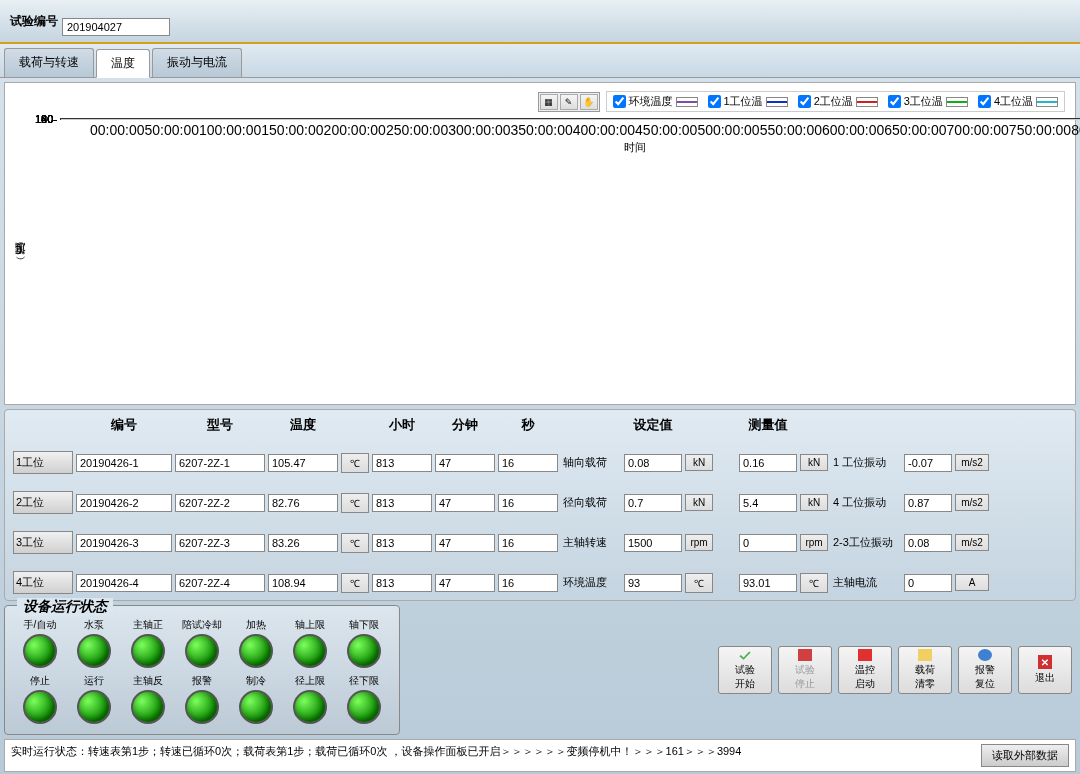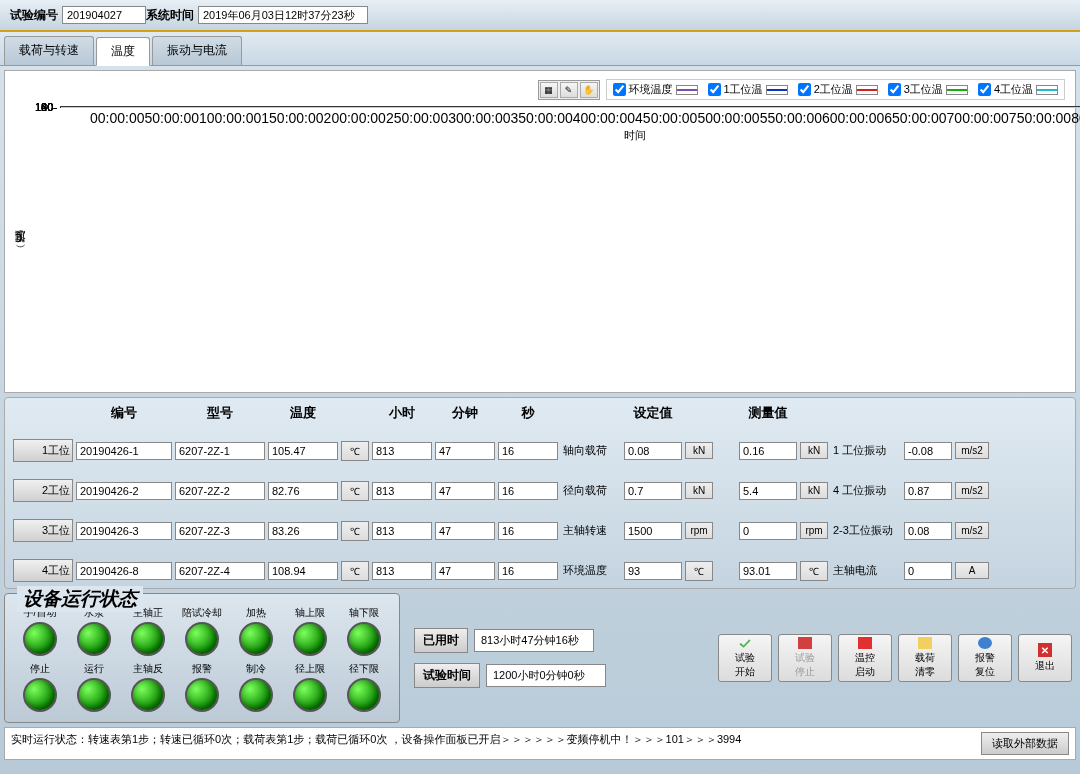--- a/index.html
+++ b/index.html
@@ -26,52 +26,48 @@
 .grid-line { position: absolute; background: #ccc; }
 .hline { left: 0; right: 0; height: 1px; }
 .ytick { position: absolute; left: -28px; font-size: 11px; transform: translateY(-50%); width: 24px; text-align: right; }
 .plot-wrap { flex: 1; position: relative; padding-left: 30px; }
 .series { position: absolute; left: 0; top: 0; width: 100%; height: 100%; }
 .xticks { display: flex; justify-content: space-between; font-size: 14px; padding: 2px 30px 0 30px; }
 .xlabel { text-align: center; font-size: 11px; margin-top: 2px; }
 .mid-panel { margin: 4px; padding: 6px 8px; background: linear-gradient(to bottom, #e0eaf2, #c4d4e0); border: 1px solid #aaa; border-radius: 4px; }
 .mid-grid { display: grid; grid-template-columns: 60px 96px 90px 70px 28px 60px 60px 60px 60px 58px 28px 20px 58px 28px 70px 48px 34px; gap: 17px 3px; align-items: center; }
 .hdr { font-weight: bold; text-align: center; font-size: 13px; }
-.pos-btn { background: linear-gradient(#f0f0f0,#d0d0d0); border: 1px solid #888; padding: 3px 2px; text-align: right; cursor: pointer; font-size: 11px; }
+.pos-btn { background: linear-gradient(#f0f0f0,#d0d0d0); border: 1px solid #888; padding: 3px 2px; text-align: left; cursor: pointer; font-size: 11px; }
 .val { background: #fff; border: 1px solid #888; padding: 2px 3px; font-size: 11px; }
 .unit { background: linear-gradient(#eee,#ddd); border: 1px solid #888; padding: 2px 1px; text-align: center; font-size: 10px; }
 .lbl2 { font-size: 11px; text-align: left; padding-left: 2px; }
 .bot-row { display: flex; gap: 8px; margin: 4px; }
 .status-box { border: 1px solid #888; border-radius: 4px; padding: 6px 10px 10px 10px; background: linear-gradient(to bottom, #dce6ee, #bccad6); position: relative; }
-.status-title { position: absolute; top: -8px; left: 12px; background: linear-gradient(to bottom, #dce6ee, #dce6ee); padding: 0 6px; font-weight: bold; font-style: italic; font-size: 19px; }
+.status-title { position: absolute; top: -8px; left: 12px; background: linear-gradient(to bottom, #dce6ee, #dce6ee); padding: 0 6px; font-weight: bold; font-style: italic; font-size: 14px; }
 .led-grid { display: grid; grid-template-columns: repeat(7, 50px); gap: 6px 4px; margin-top: 6px; }
 .led-cell { text-align: center; font-size: 10px; }
 .led { width: 34px; height: 34px; border-radius: 50%; background: radial-gradient(circle at 30% 30%, #7cff5c, #0a8a00 70%); border: 2px solid #555; margin: 2px auto 0; box-shadow: inset -2px -2px 6px rgba(0,0,0,0.4); }
 .time-box { display: flex; flex-direction: column; gap: 10px; justify-content: center; padding: 10px 6px; }
 .time-row { display: flex; align-items: center; gap: 6px; }
 .time-lbl { background: linear-gradient(#eee,#ccc); border: 1px solid #888; padding: 3px 8px; font-weight: bold; font-size: 12px; }
 .time-val { background: #fff; border: 1px solid #888; padding: 3px 6px; min-width: 120px; font-size: 11px; }
 .btn-row { display: flex; gap: 6px; align-items: center; padding: 10px 4px; flex: 1; justify-content: flex-end; }
 .big-btn { width: 54px; height: 48px; background: linear-gradient(#f5f5f5,#dcdcdc); border: 1px solid #888; border-radius: 3px; cursor: pointer; display: flex; flex-direction: column; align-items: center; justify-content: center; font-size: 10px; gap: 2px; padding: 2px; }
 .big-btn.disabled { color: #999; }
 .icon-sq { width: 14px; height: 14px; }
 .status-line { margin: 2px 4px; padding: 4px 6px; background: #fff; border: 1px solid #aaa; font-size: 11px; display: flex; justify-content: space-between; }
 .ext-btn { background: linear-gradient(#eee,#ccc); border: 1px solid #888; padding: 3px 10px; cursor: pointer; font-size: 11px; }
 </style>
 </head>
 <body>
 
 <div class="topbar">
   <div class="fld">
     <label>试验编号</label>
-    <input style="width: 84px;" value="201904027">
-  </div>
-  <div class="fld">
-    <label>系统时间</label>
-    <input style="width: 170px;" value="2019年06月03日12时37分23秒">
+    <input style="width: 108px; margin-top: 12px;" value="201904027">
   </div>
 </div>
 
 <div class="tabs">
   <div class="tab">载荷与转速</div>
   <div class="tab active">温度</div>
   <div class="tab">振动与电流</div>
 </div>
 
 <div class="chart-area">
@@ -191,21 +187,21 @@
       <div class="val">813</div>
       <div class="val">47</div>
       <div class="val">16</div>
       <div class="lbl2">轴向载荷</div>
       <div class="val">0.08</div>
       <div class="unit">kN</div>
       <div class=""></div>
       <div class="val">0.16</div>
       <div class="unit">kN</div>
       <div class="lbl2">1 工位振动</div>
-      <div class="val">-0.08</div>
+      <div class="val">-0.07</div>
       <div class="unit">m/s2</div>
       <div class="pos-btn">2工位</div>
       <div class="val">20190426-2</div>
       <div class="val">6207-2Z-2</div>
       <div class="val">82.76</div>
       <div class="unit">℃</div>
       <div class="val">813</div>
       <div class="val">47</div>
       <div class="val">16</div>
       <div class="lbl2">径向载荷</div>
@@ -228,21 +224,21 @@
       <div class="lbl2">主轴转速</div>
       <div class="val">1500</div>
       <div class="unit">rpm</div>
       <div class=""></div>
       <div class="val">0</div>
       <div class="unit">rpm</div>
       <div class="lbl2">2-3工位振动</div>
       <div class="val">0.08</div>
       <div class="unit">m/s2</div>
       <div class="pos-btn">4工位</div>
-      <div class="val">20190426-8</div>
+      <div class="val">20190426-4</div>
       <div class="val">6207-2Z-4</div>
       <div class="val">108.94</div>
       <div class="unit">℃</div>
       <div class="val">813</div>
       <div class="val">47</div>
       <div class="val">16</div>
       <div class="lbl2">环境温度</div>
       <div class="val">93</div>
       <div class="unit">℃</div>
       <div class=""></div>
@@ -309,30 +305,20 @@
         <div class="led-cell">
           <div>径上限</div>
           <div class="led"></div>
         </div>
         <div class="led-cell">
           <div>径下限</div>
           <div class="led"></div>
         </div>
       </div>
   </div>
-  <div class="time-box">
-    <div class="time-row">
-      <div class="time-lbl">已用时</div>
-      <div class="time-val">813小时47分钟16秒</div>
-    </div>
-    <div class="time-row">
-      <div class="time-lbl">试验时间</div>
-      <div class="time-val">1200小时0分钟0秒</div>
-    </div>
-  </div>
   <div class="btn-row">
     <div class="big-btn">
         <div class="icon-sq" style="background:#4caf50;clip-path:polygon(20% 50%,40% 70%,80% 20%,90% 30%,40% 90%,10% 60%)"></div>
         <span style="white-space:pre-line;text-align:center">试验
 开始</span>
       </div>
     <div class="big-btn disabled">
         <div class="icon-sq" style="background:#d04040"></div>
         <span style="white-space:pre-line;text-align:center">试验
 停止</span>
@@ -353,15 +339,15 @@
 复位</span>
       </div>
     <div class="big-btn">
         <div class="icon-sq" style="background:#d03030;color:#fff;font-weight:bold;display:flex;align-items:center;justify-content:center">✕</div>
         <span>退出</span>
       </div>
   </div>
 </div>
 
 <div class="status-line">
-  <span>实时运行状态：转速表第1步；转速已循环0次；载荷表第1步；载荷已循环0次 ，设备操作面板已开启＞＞＞＞＞＞变频停机中！＞＞＞101＞＞＞3994</span>
+  <span>实时运行状态：转速表第1步；转速已循环0次；载荷表第1步；载荷已循环0次 ，设备操作面板已开启＞＞＞＞＞＞变频停机中！＞＞＞161＞＞＞3994</span>
   <button class="ext-btn">读取外部数据</button>
 </div>
 
 </body></html>

